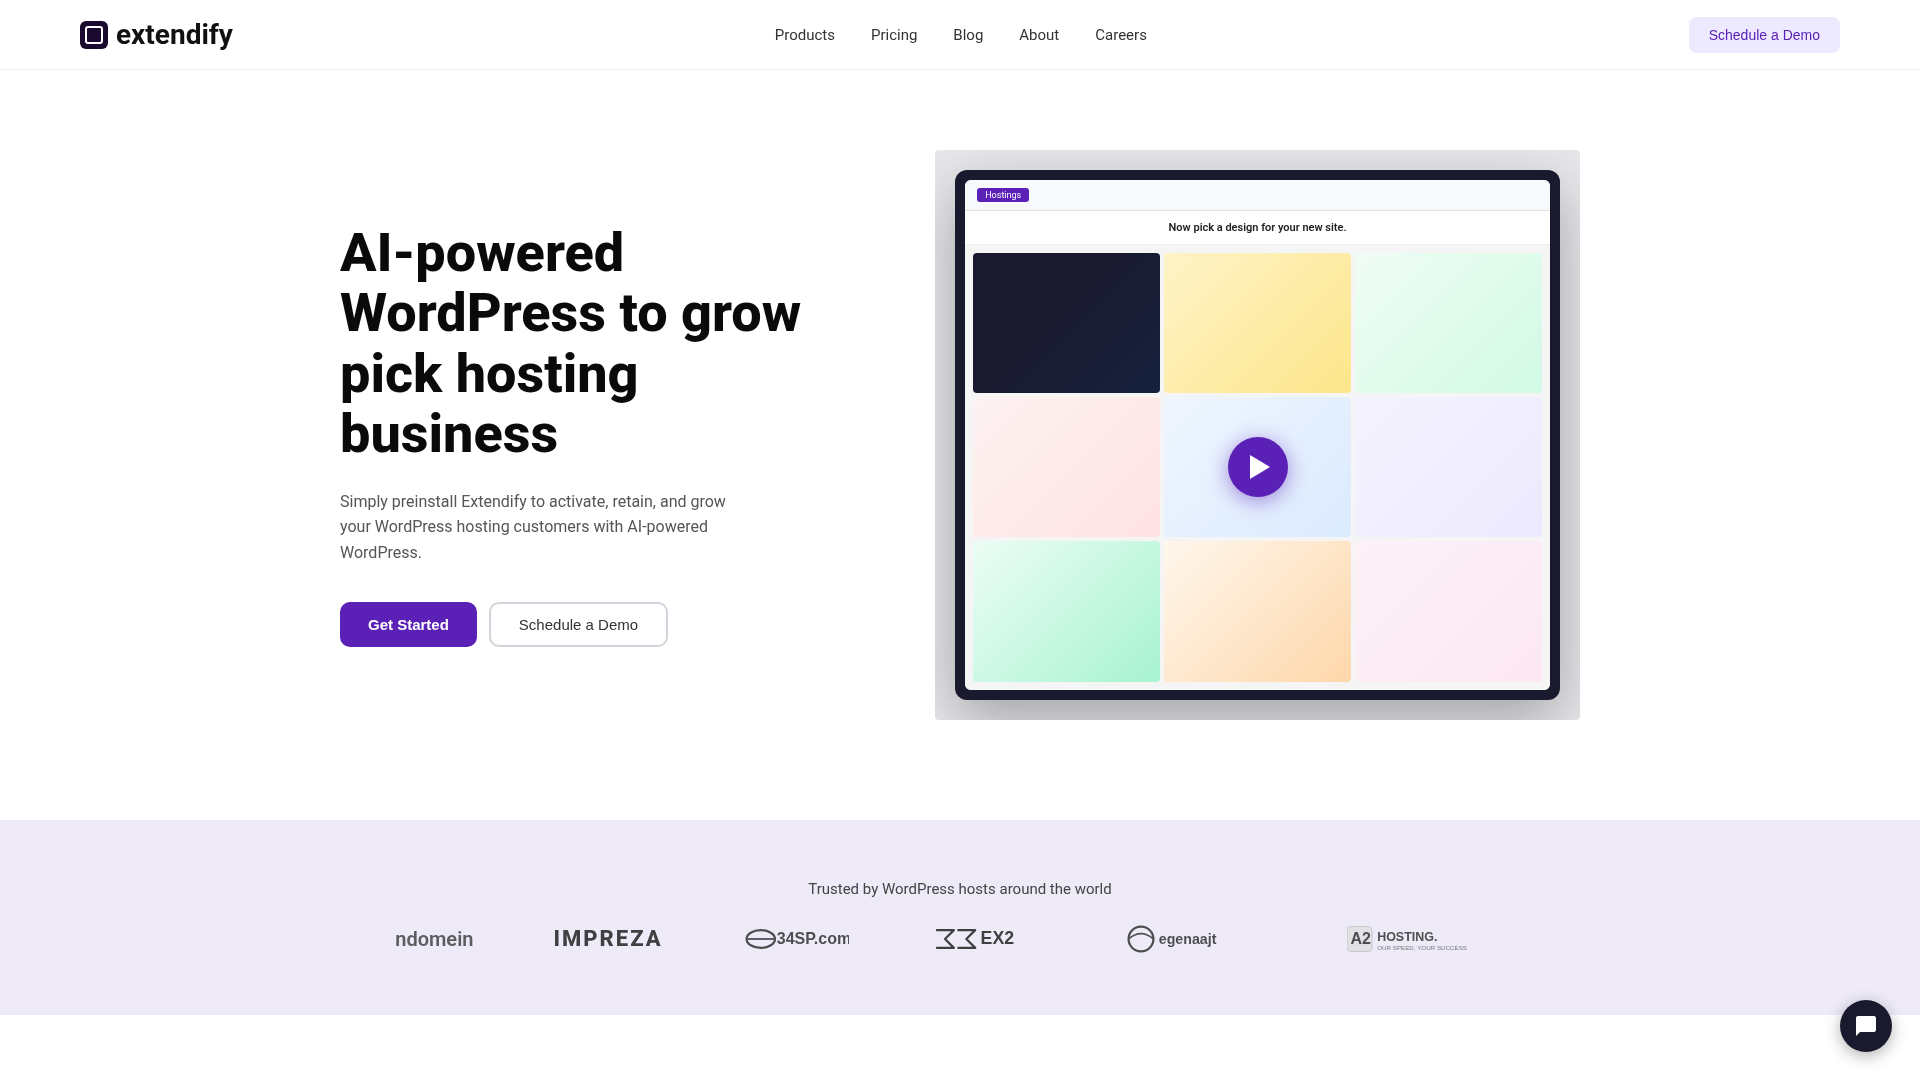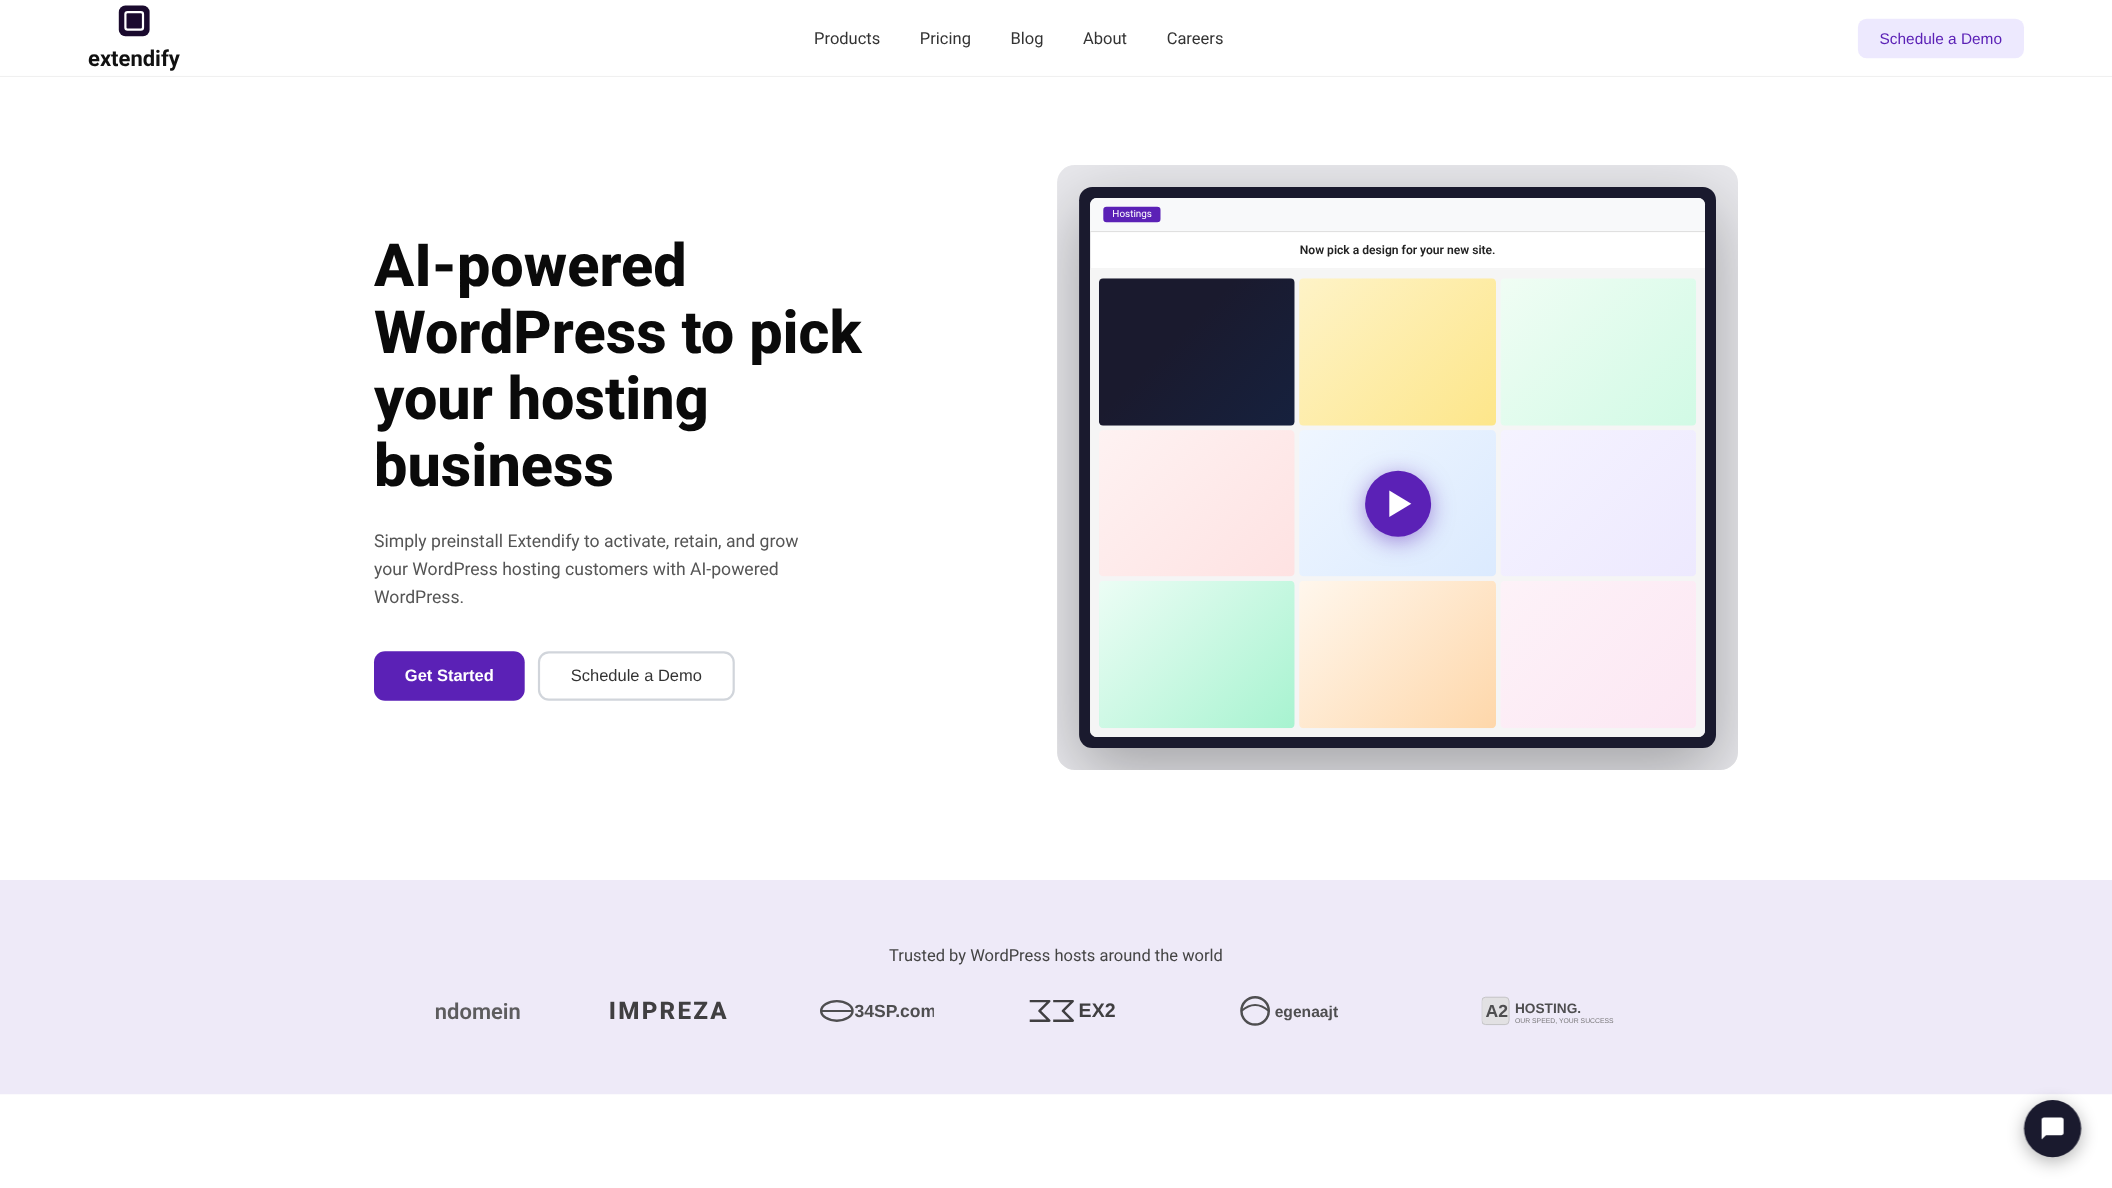--- a/index.html
+++ b/index.html
@@ -16,24 +16,23 @@
       position: sticky;
       top: 0;
       z-index: 100;
       border-bottom: 1px solid #f0f0f0;
     }
     .nav-logo {
       display: flex;
       align-items: center;
       gap: 8px;
       font-weight: 700;
-      font-size: 20px;
+      font-size: 28px;
       color: #111;
       text-decoration: none;
-      flex-direction: column;
     }
     .logo-icon {
       width: 28px;
       height: 28px;
       background: #1a0a2e;
       border-radius: 6px;
       display: flex;
       align-items: center;
       justify-content: center;
     }
@@ -119,25 +118,24 @@
       cursor: pointer;
     }
 
     
     .hero-visual {
       flex: 0 0 52%;
       max-width: 680px;
     }
     .video-container {
       background: #e8e8ec;
-      border-radius: 16px;
+      border-radius: 4px;
       padding: 20px;
       position: relative;
       overflow: hidden;
-      margin-left: 26px;
     }
     .tablet-frame {
       background: #1a1a2e;
       border-radius: 12px;
       padding: 10px;
       box-shadow: 0 20px 60px rgba(0,0,0,0.3);
     }
     .tablet-screen {
       background: #fff;
       border-radius: 6px;
@@ -289,21 +287,21 @@
     <li><a href="#">Blog</a></li>
     <li><a href="#">About</a></li>
     <li><a href="#">Careers</a></li>
   </ul>
   <button class="btn-schedule-nav">Schedule a Demo</button>
 </nav>
 
 <section>
   <div class="hero">
     <div class="hero-text">
-      <h1>AI-powered WordPress to pick your hosting business</h1>
+      <h1>AI-powered WordPress to grow pick hosting business</h1>
       <p>Simply preinstall Extendify to activate, retain, and grow your WordPress hosting customers with AI-powered WordPress.</p>
       <div class="hero-buttons">
         <button class="btn-primary">Get Started</button>
         <button class="btn-secondary">Schedule a Demo</button>
       </div>
     </div>
 
     <div class="hero-visual">
       <div class="video-container">
         <div class="tablet-frame">

